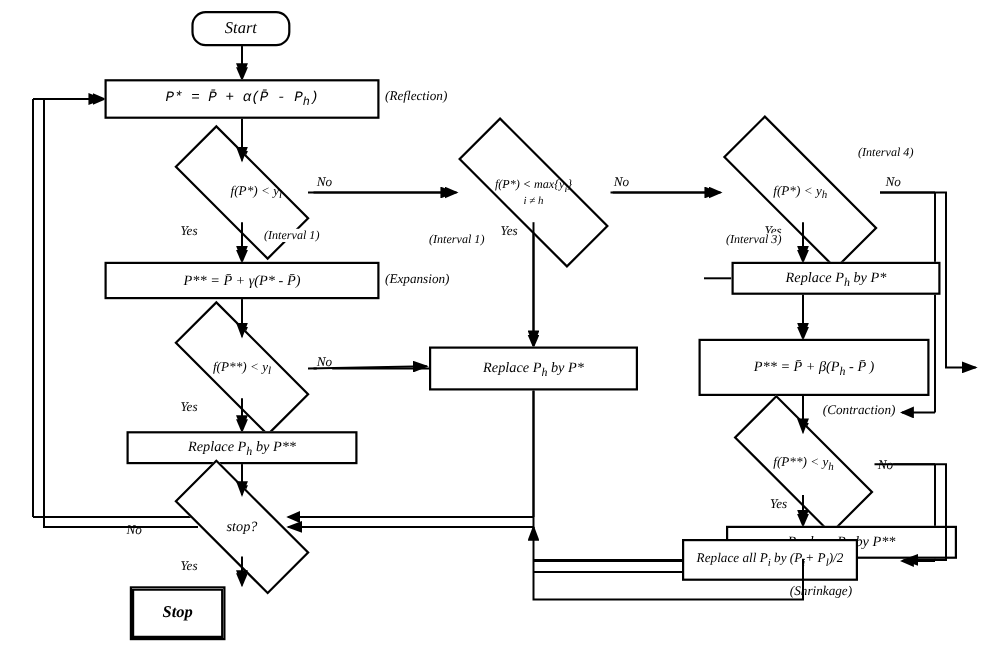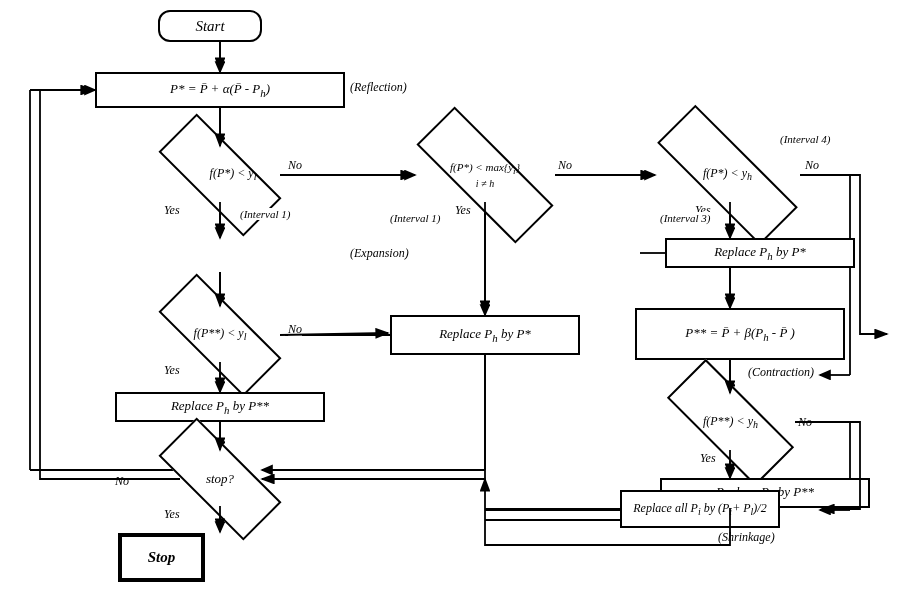--- a/index.html
+++ b/index.html
@@ -144,37 +144,40 @@
 
     <line x1="730" y1="508" x2="730" y2="520"></line>
     <line x1="730" y1="520" x2="485" y2="520"></line>
 
     <line x1="640" y1="510" x2="485" y2="510"></line>
 
     <line x1="665" y1="253" x2="640" y2="253"></line>
 
   </svg>
 
-  <div class="box rounded-box" style="left:158px; top:10px; width:104px; height:32px; font-size:15px;">
+  <div class="box rounded-box" style="left:174px; top:10px; width:90px; height:32px; font-size:15px;border-radius:13px;">
     <span>Start</span>
   </div>
 
-  <div class="box" style="left:95px; top:72px; width:250px; height:36px; font-size:13px;">
+  <div class="box" style="left:95px; top:72px; width:250px; height:36px; font-size:13px;font-family:Liberation Mono, monospace;">
     <span>P* = P̄ + α(P̄ - P<sub>h</sub>)</span>
   </div>
   <span class="label" style="left:350px; top:80px; font-size:12px;">(Reflection)</span>
 
   <div class="diamond-wrap" style="left:160px; top:148px; width:120px; height:54px;">
     <div class="diamond"></div>
     <span class="diamond-label" style="font-size:12px;padding-left:26px;">f(P*) &lt; y<sub>l</sub></span>
   </div>
   <span class="label" style="left:164px; top:203px; font-size:12px;">Yes</span>
   <span class="label" style="left:288px; top:158px; font-size:12px;">No</span>
   <span class="label" style="left:240px; top:208px; font-size:11px;">(Interval 1)</span>
 
+  <div class="box" style="left:95px; top:238px; width:250px; height:34px; font-size:13px;">
+    <span>P** = P̄ + γ(P* - P̄)</span>
+  </div>
   <span class="label" style="left:350px; top:246px; font-size:12px;">(Expansion)</span>
 
   <div class="diamond-wrap" style="left:160px; top:308px; width:120px; height:54px;">
     <div class="diamond"></div>
     <span class="diamond-label" style="font-size:12px;">f(P**) &lt; y<sub>l</sub></span>
   </div>
   <span class="label" style="left:164px; top:363px; font-size:12px;">Yes</span>
   <span class="label" style="left:288px; top:322px; font-size:12px;">No</span>
 
   <div class="box" style="left:115px; top:392px; width:210px; height:30px; font-size:13px;">

